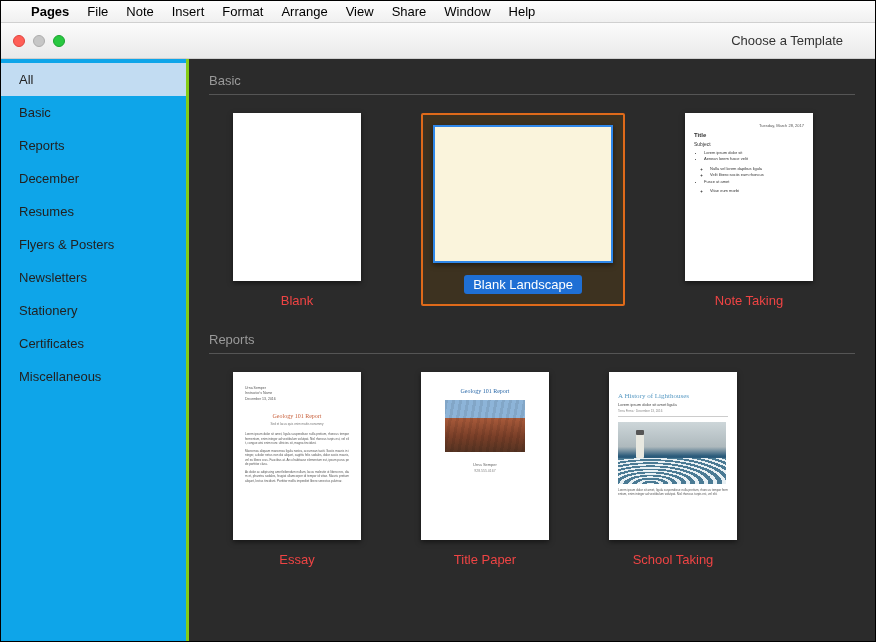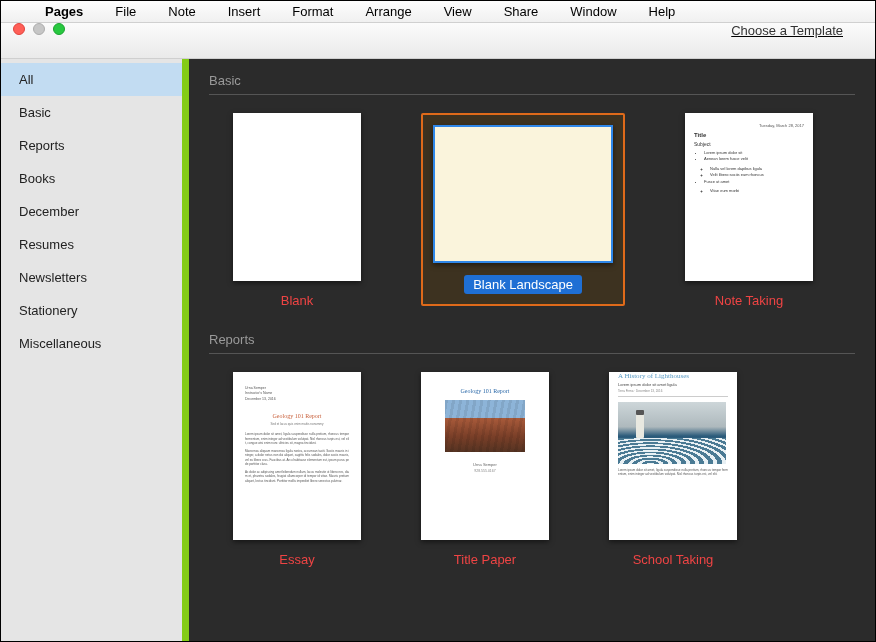--- a/index.html
+++ b/index.html
@@ -11,48 +11,48 @@
   overflow: hidden;
   border: 1px solid #000;
 }
 .menubar {
   height: 22px;
   background: linear-gradient(#fdfdfd, #f0f0f0);
   display: flex;
   align-items: center;
   padding: 0 12px;
   font-size: 13px;
-  gap: 32px;
+  gap: 18px;
   border-bottom: 1px solid #d0d0d0;
 }
 .menubar .apple { font-size: 14px; }
 .menubar .appname { font-weight: bold; }
 .window {
   position: relative;
   height: calc(642px - 22px);
 }
 .titlebar {
   height: 36px;
   display: flex;
+  align-items: center;
   padding: 0 12px;
   background: linear-gradient(#fbfbfb, #eaeaea);
   border-bottom: 1px solid #cfcfcf;
-  text-decoration: underline;
 }
 .traffic { display: flex; gap: 8px; }
 .dot { width: 12px; height: 12px; border-radius: 50%; }
 .dot.red { background: #ff5f57; border: 0.5px solid #e0443e; }
 .dot.yellow { background: #c6c6c6; border: 0.5px solid #adadad; }
 .dot.green { background: #28c840; border: 0.5px solid #1ba330; }
 .titlebar-title { flex: 1; text-align: right; font-size: 13px; color: #333; padding-right: 20px; }
 .body { display: flex; height: calc(100% - 36px); }
 .sidebar {
   width: 188px;
-  background: #e5e5e5;
-  border-right: 7px solid #84cc16;
+  background: #0ea5e9;
+  border-right: 3px solid #84cc16;
   padding-top: 4px;
 }
 .sidebar-item {
   font-size: 13px;
   padding: 9px 18px;
   color: #222;
   cursor: pointer;
 }
 .sidebar-item.selected {
   background: #c2dcf2;
@@ -142,21 +142,21 @@
   background: linear-gradient(to bottom, #8db4d8 0%, #8db4d8 35%, #a85a3a 35%, #7a3f28 70%, #553322 100%);
   position: relative;
 }
 .term-thumb .tp-img::after {
   content: ""; position: absolute; inset: 0;
   background: repeating-linear-gradient(100deg, rgba(0,0,0,0.08) 0 3px, transparent 3px 7px);
 }
 .term-thumb .tp-author { font-size: 4px; color: #666; margin-top: 10px; }
 .term-thumb .tp-date { font-size: 3.5px; color: #888; margin-top: 2px; }
 
-.school-thumb { padding: 0 9px; }
+.school-thumb { padding: 20px 9px; }
 .school-thumb .sr-title { color: #5a9bc4; font-size: 7px; font-family: Georgia, serif; }
 .school-thumb .sr-sub { font-size: 4px; color: #444; margin-top: 2px; }
 .school-thumb .sr-meta { font-size: 3px; color: #888; margin-top: 2px; padding-bottom: 3px; border-bottom: 0.5px solid #ccc; }
 .school-thumb .sr-img {
   width: 108px; height: 62px; margin-top: 5px;
   background: linear-gradient(to bottom, #cdd6d9 0%, #aeb9bd 40%, #2a5a7a 55%, #5a8aa4 100%);
   position: relative;
   overflow: hidden;
 }
 .school-thumb .sr-lighthouse {
@@ -198,25 +198,26 @@
       <div class="dot green"></div>
     </div>
     <div class="titlebar-title">Choose a Template</div>
   </div>
 
   <div class="body">
     <div class="sidebar">
       <div class="sidebar-item selected">All</div>
       <div class="sidebar-item">Basic</div>
       <div class="sidebar-item">Reports</div>
-      <div class="sidebar-item">Books</div>
       <div class="sidebar-item">December</div>
       <div class="sidebar-item">Resumes</div>
+      <div class="sidebar-item">Flyers &amp; Posters</div>
       <div class="sidebar-item">Newsletters</div>
       <div class="sidebar-item">Stationery</div>
+      <div class="sidebar-item">Certificates</div>
       <div class="sidebar-item">Miscellaneous</div>
     </div>
 
     <div class="content">
       <div class="section-title">Basic</div>
       <hr class="section-hr">
 
       <div class="template-row">
 
         <div class="template">

